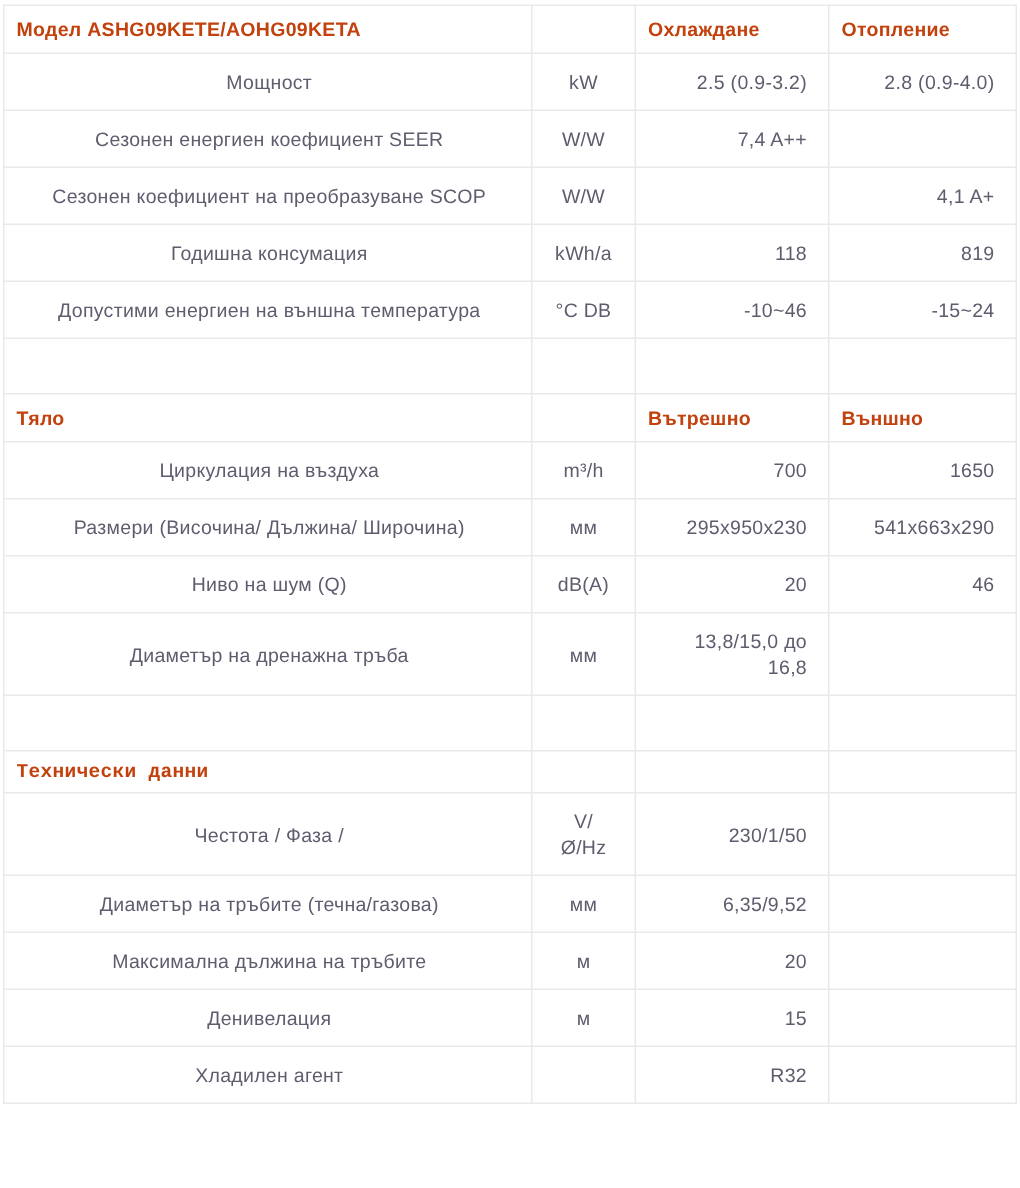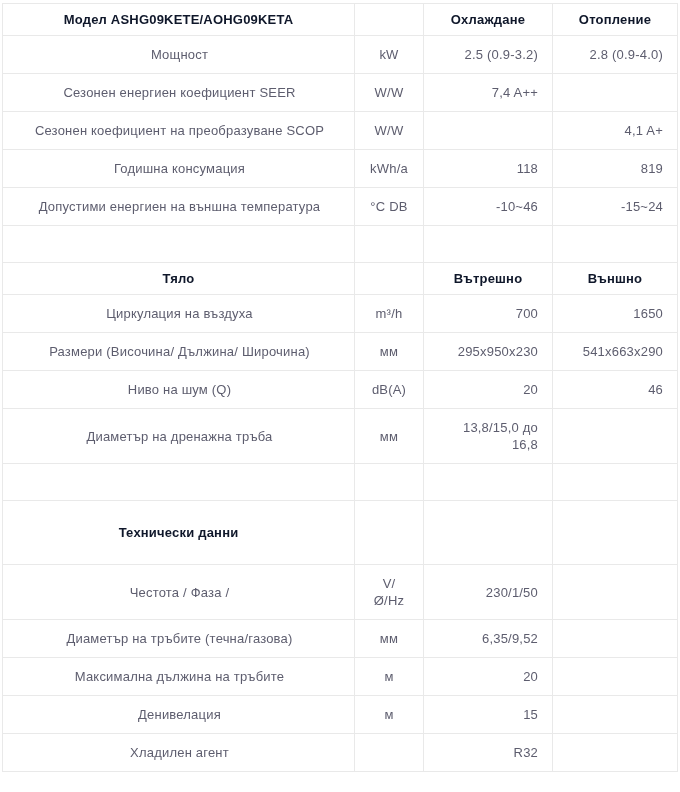--- a/index.html
+++ b/index.html
@@ -30,26 +30,26 @@
   }
   
   col.c-label { width: 352px; }
   col.c-unit  { width: 69px;  }
   col.c-a     { width: 129px; }
   col.c-b     { width: 125px; }
 
   
   tr.sec-header td {
     font-weight: bold;
-    color: #0f172a;
-    text-align: center;
+    color: #c2410c;
+    text-align: left;
     padding: 7px 8px;
     height: 17px;
   }
-  tr.sec-header.tall td { padding: 23px 8px; }
+  tr.sec-header.tall td { padding: 5px 8px; font-family: Liberation Mono, monospace; }
 
   
   tr.data td { padding: 10px 14px; }
   tr.data td.label { padding-left: 16px; text-align: center; }
   tr.data td.unit  { text-align: center; padding-left: 6px; padding-right: 6px; white-space: pre-line; }
   tr.data td.val   { text-align: right; padding-left: 13px; }
 
   
   tr.spacer td { height: 36px; padding: 0; }
 </style>

